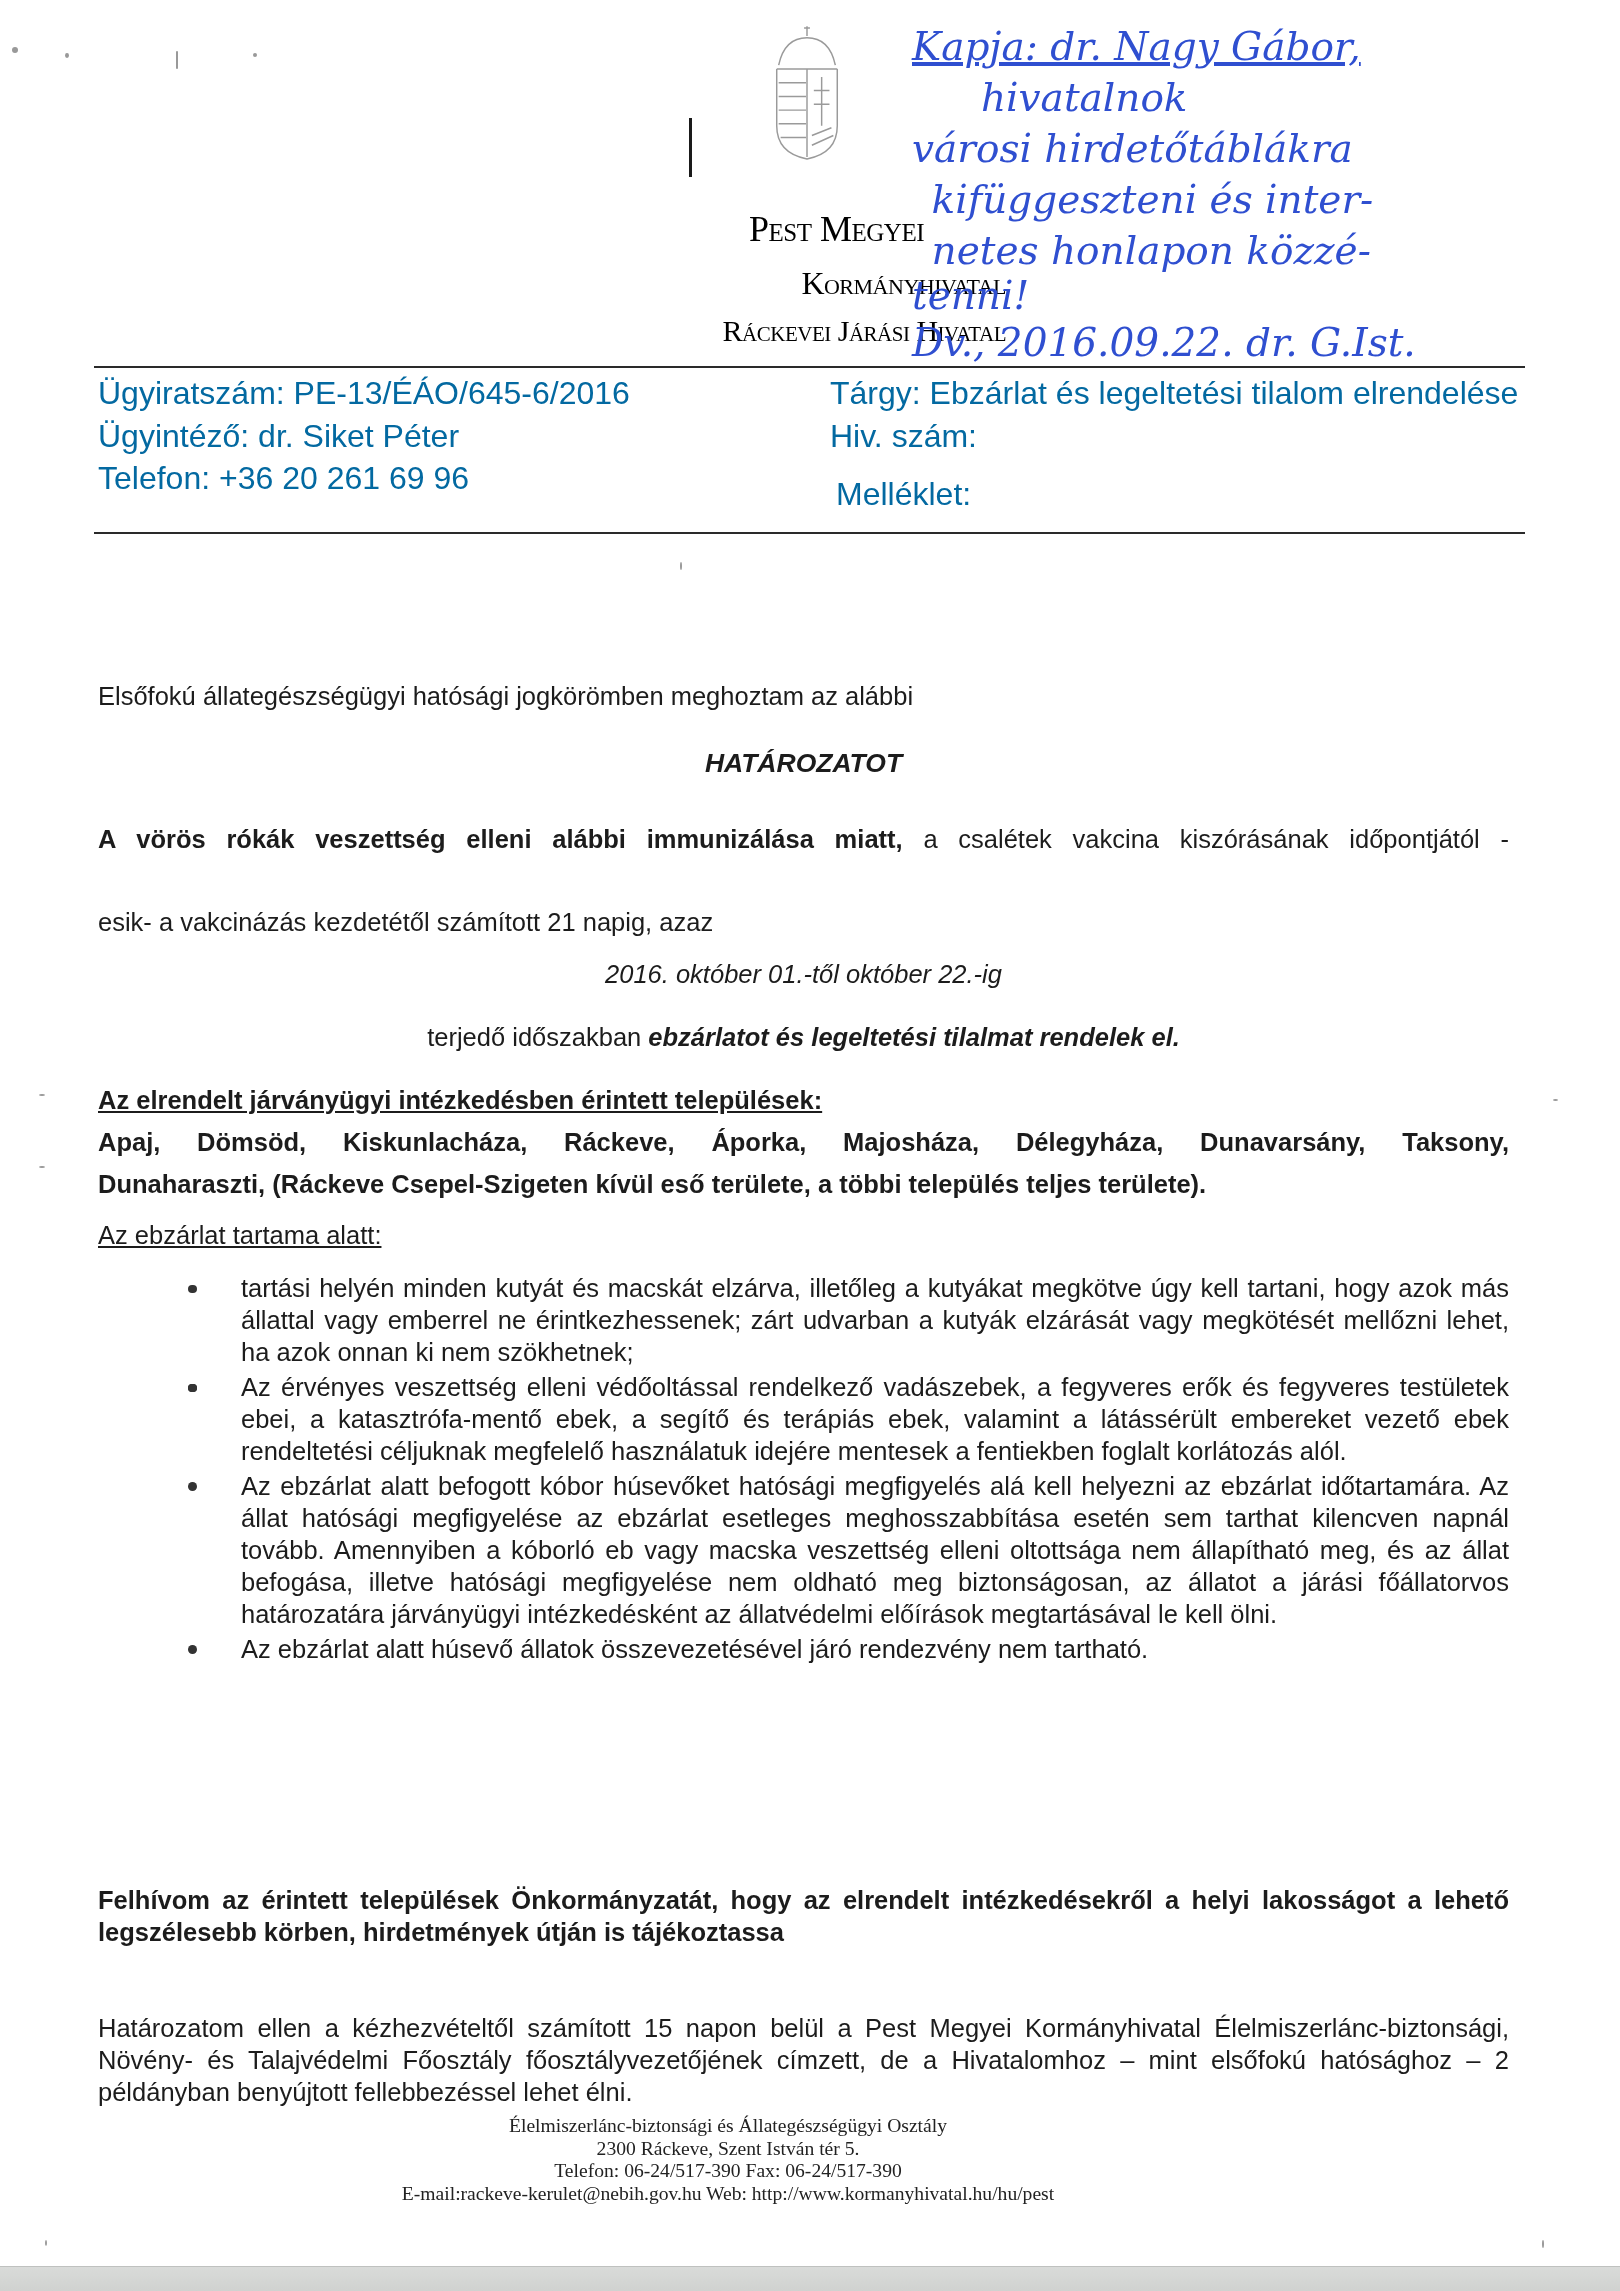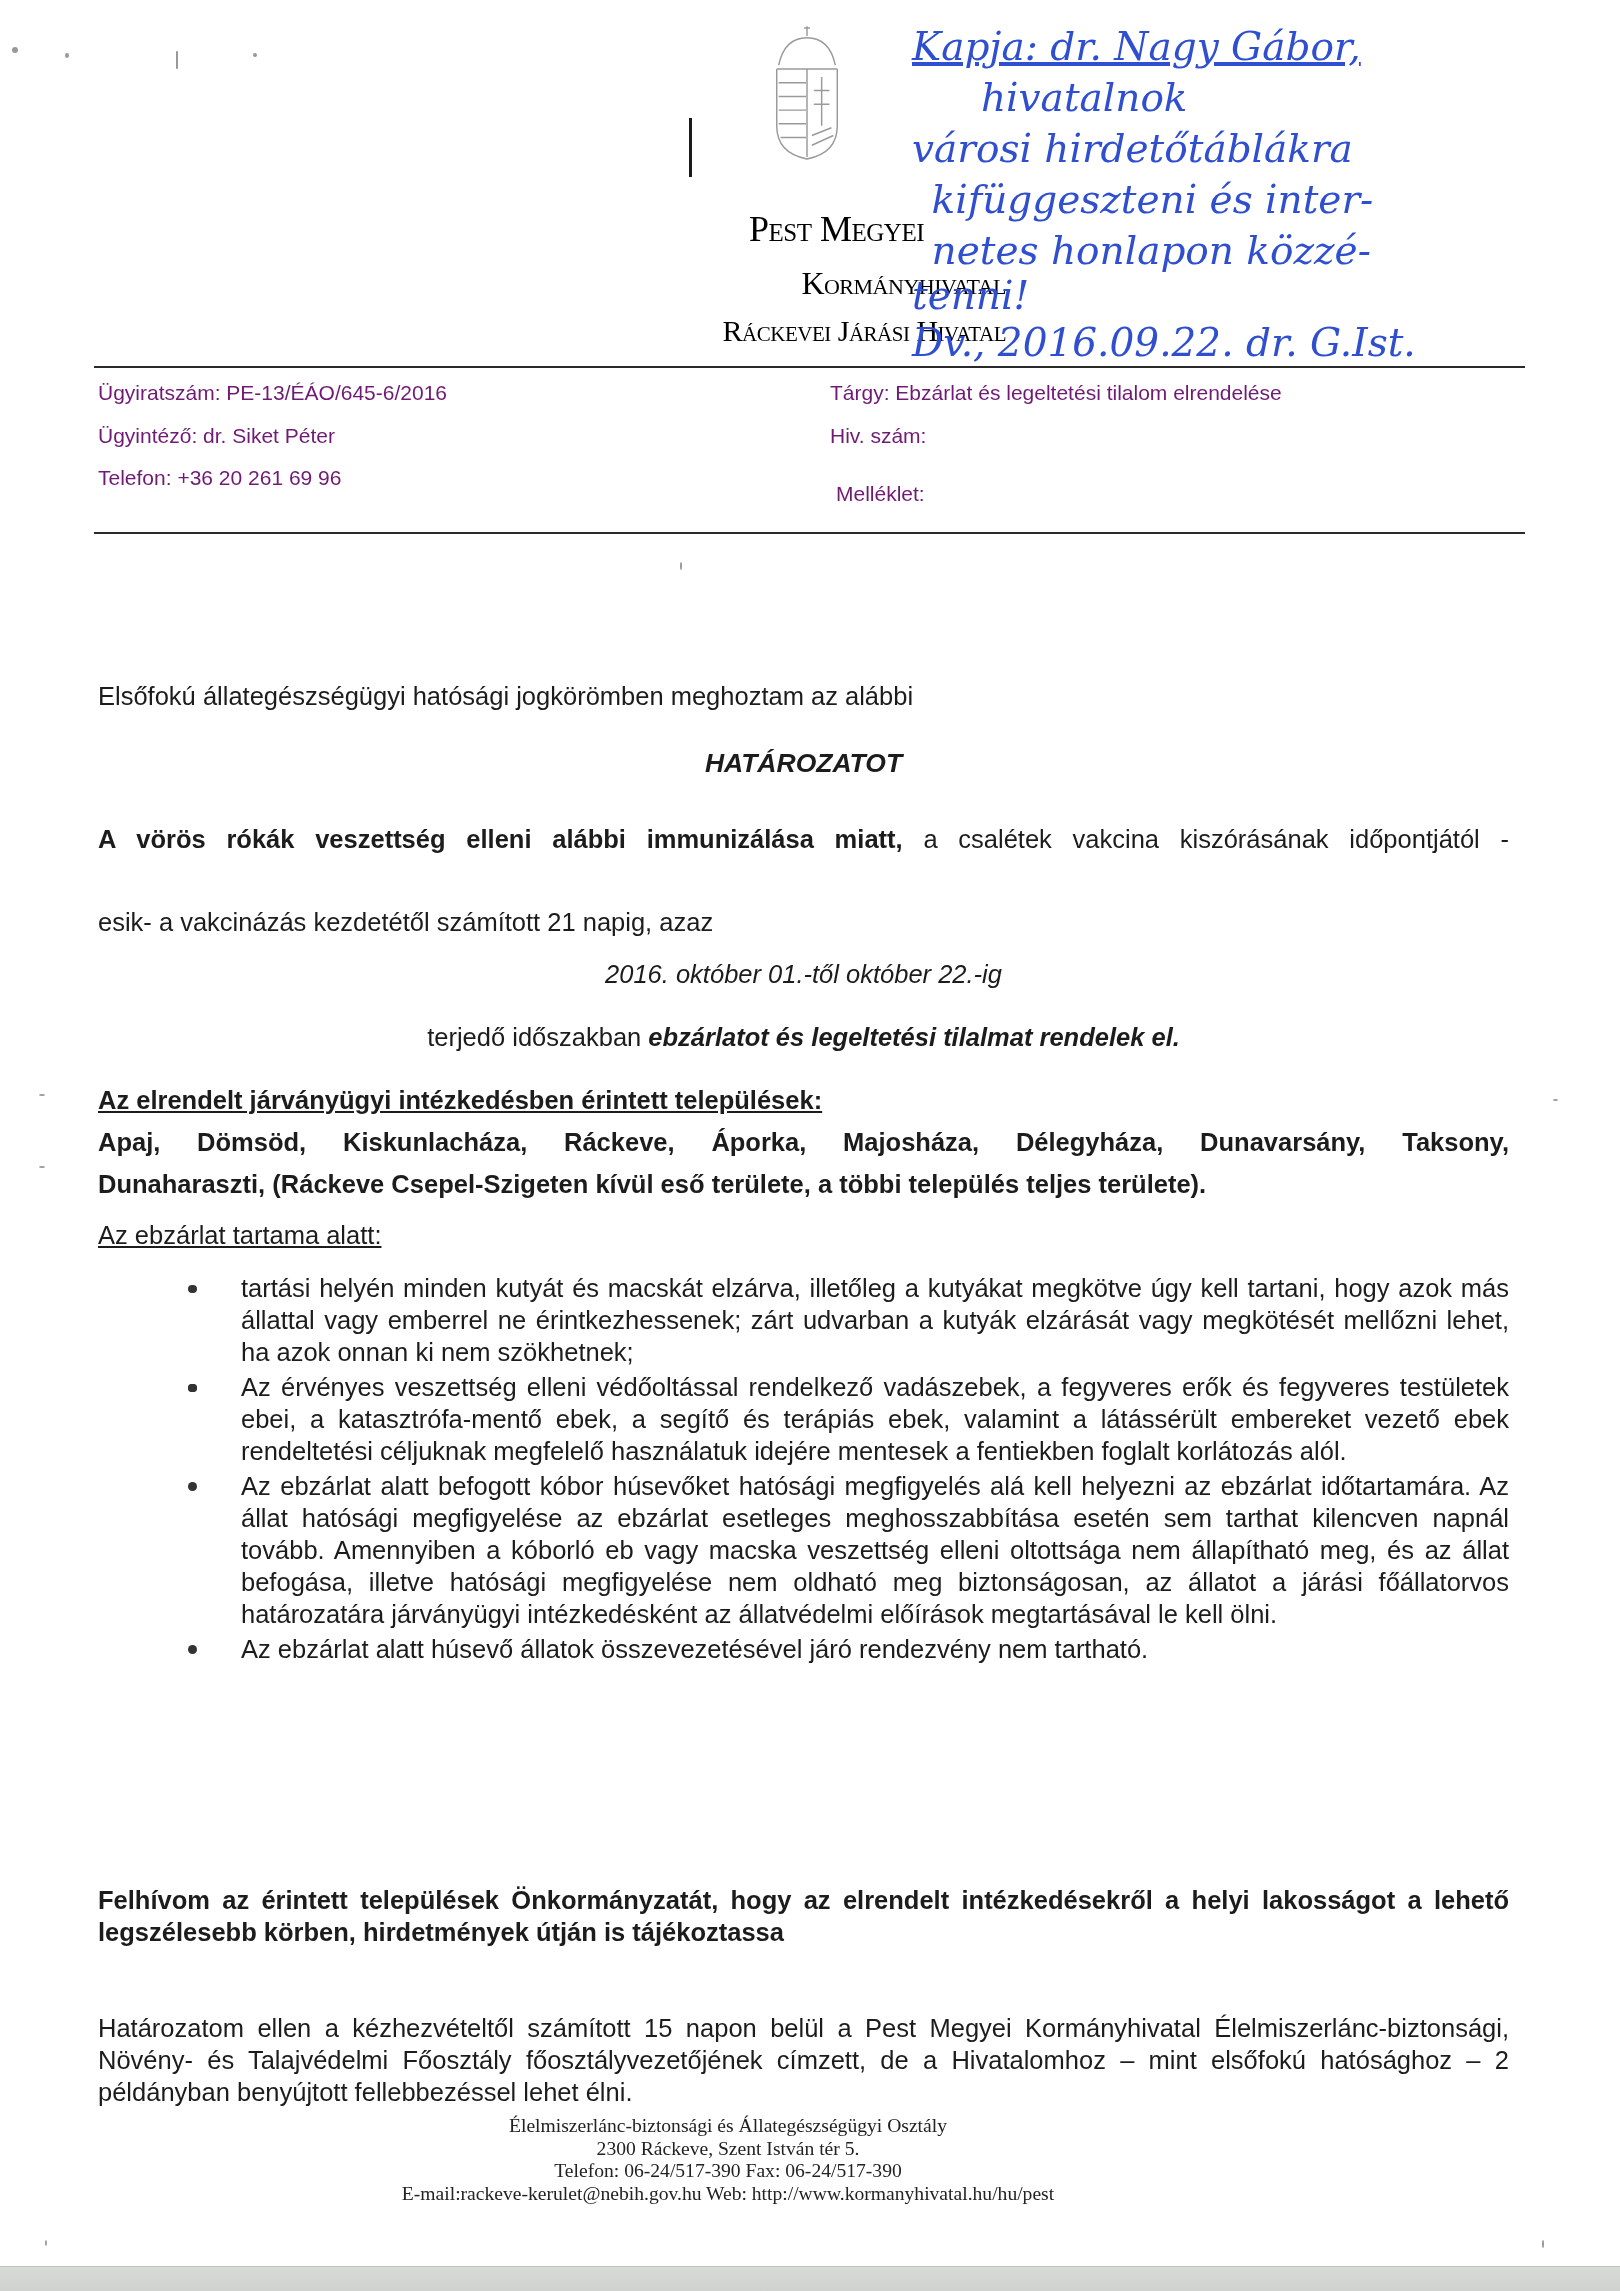--- a/index.html
+++ b/index.html
@@ -15,21 +15,21 @@
   .lh-2 { right: 614px; top: 251px; font-size: 32px; letter-spacing: -0.5px; }
   .lh-3 { right: 614px; top: 300px; font-size: 30px; letter-spacing: -0.5px; }
 
   
   .hand { position: absolute; left: 912px; top: 19.6px; width: 686px; font-family: "DejaVu Serif", serif; font-style: italic; color: #2f4fd0; font-size: 39px; line-height: 53px; }
   .hand .l { position: absolute; white-space: nowrap; }
   .hand .u { text-decoration: underline; text-decoration-thickness: 3.9px; }
 
   .rule { position: absolute; height: 2px; background: #2a2a2a; }
 
-  .hdr { position: absolute; font-size: 21px; color: #701a75; line-height: 32px; white-space: nowrap; text-align: center; }
+  .hdr { position: absolute; font-size: 32px; color: #0369a1; line-height: 32px; white-space: nowrap; text-align: center; }
 
   .t { position: absolute; left: 98px; width: 1411px; font-size: 25.5px; line-height: 37px; color: #1c1c1c; }
   .center { text-align: center; }
   .justify { text-align: justify; text-align-last: justify; }
   .b { font-weight: bold; }
   .bi { font-weight: bold; font-style: italic; }
   .i { font-style: italic; }
   .ul { text-decoration: underline; }
 
   .bullets { position: absolute; left: 188px; top: 1272px; width: 1321px; font-size: 25.5px; line-height: 32px; color: #1c1c1c; }

